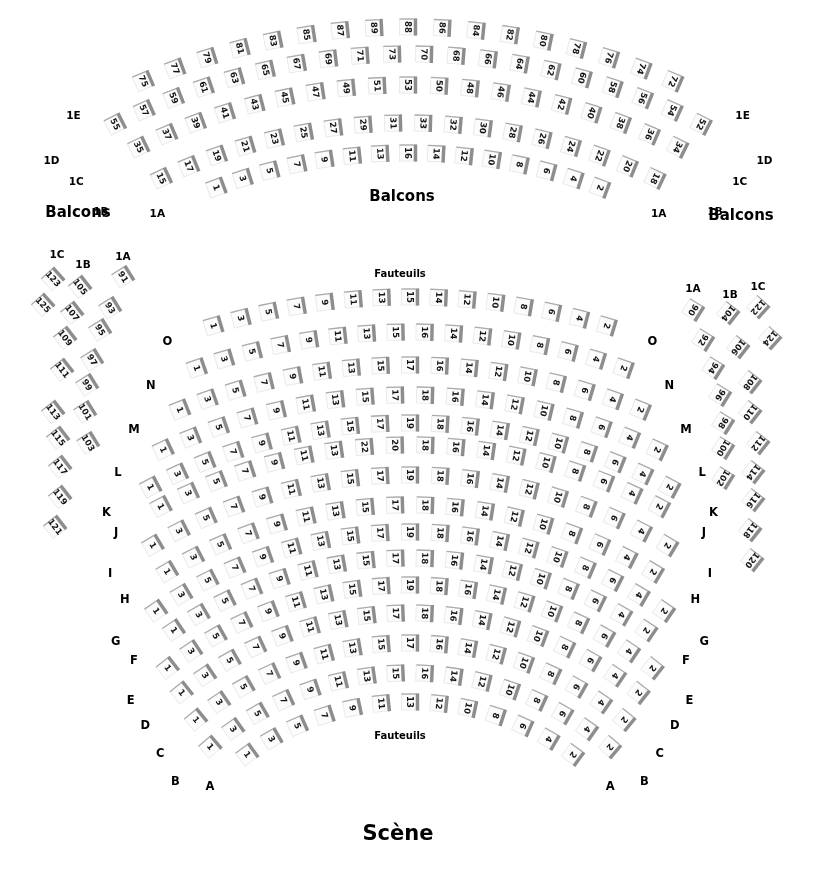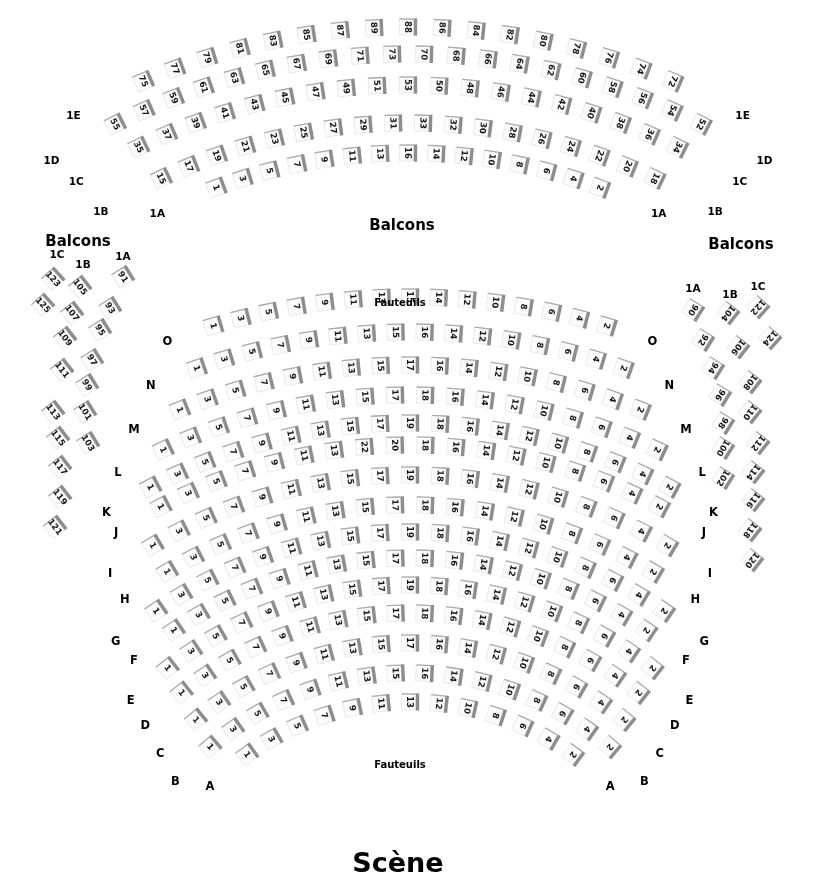--- a/index.html
+++ b/index.html
@@ -1,21 +1,21 @@
 <!DOCTYPE html>
 <html><head>
 <meta charset="utf-8">
 <style>
   html,body{margin:0;padding:0;background:#fff;}
   #stage-map{position:relative;width:816px;height:884px;background:#fff;overflow:hidden;
     font-family:"DejaVu Sans", sans-serif;}
-  .lbl{position:absolute;font-weight:bold;color:#000;transform:translate(-50%,-50%);white-space:nowrap;margin-top:29px;}
+  .lbl{position:absolute;font-weight:bold;color:#000;transform:translate(-50%,-50%);white-space:nowrap;}
   .lbl-balcons{font-size:15px;letter-spacing:0px;}
   .lbl-fauteuils{font-size:10px;}
-  .lbl-scene{font-size:27px;}
+  .lbl-scene{font-size:21px;}
   svg{position:absolute;left:0;top:0;}
   svg text{font-family:"DejaVu Sans", sans-serif;}
 </style>
 </head>
 <body>
 
 <div id="stage-map">
   <svg id="seats-svg" width="816" height="884" viewBox="0 0 816 884">
       <g>
         <g transform="translate(143.3,81.2) rotate(-23.2)">

